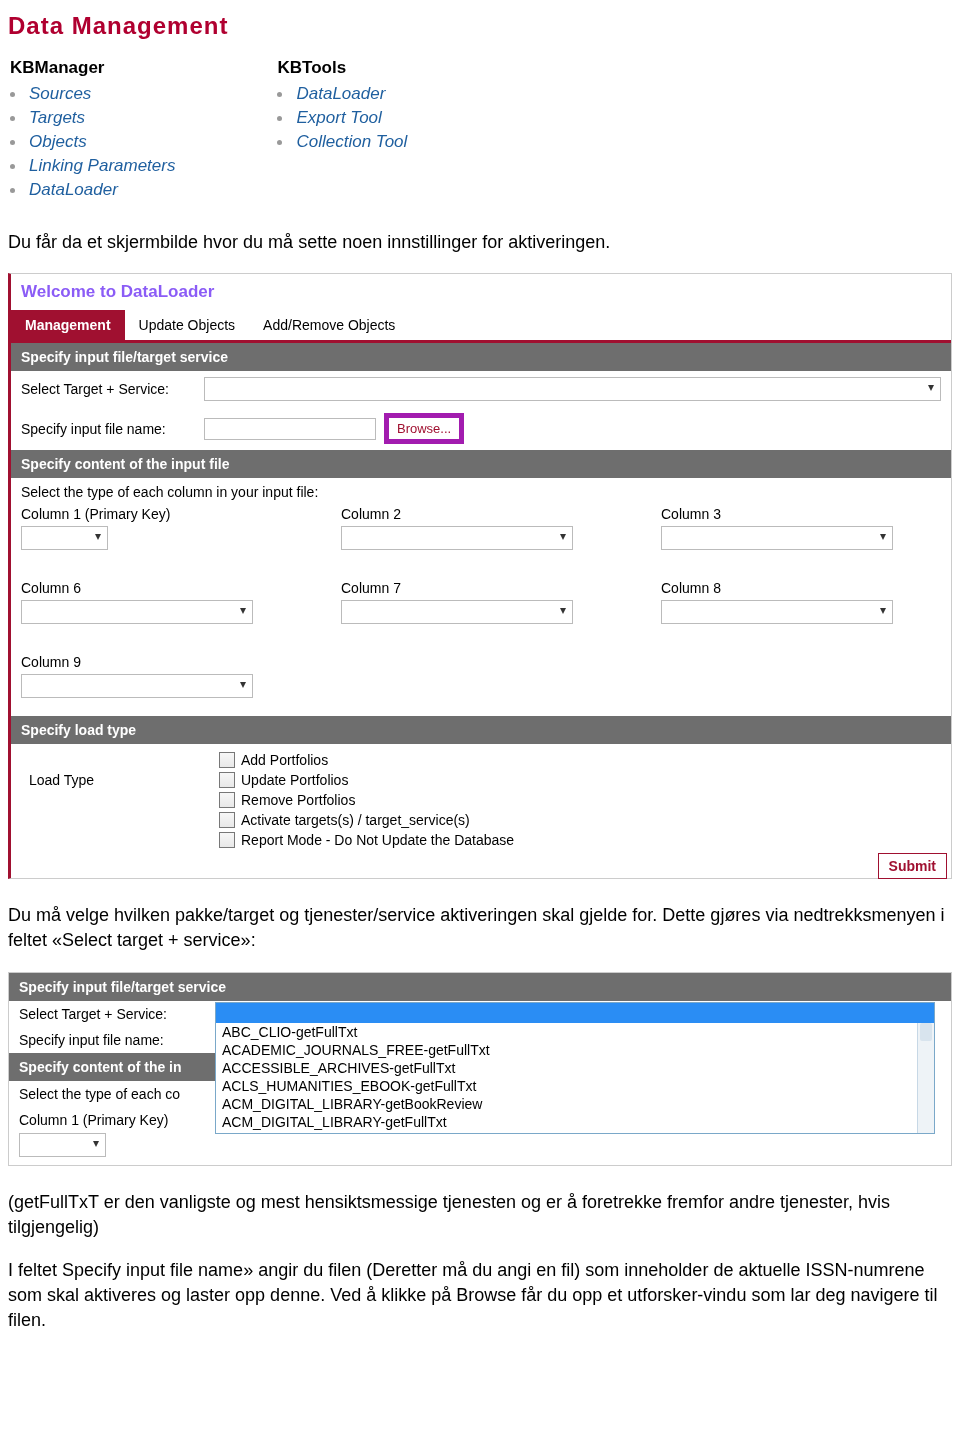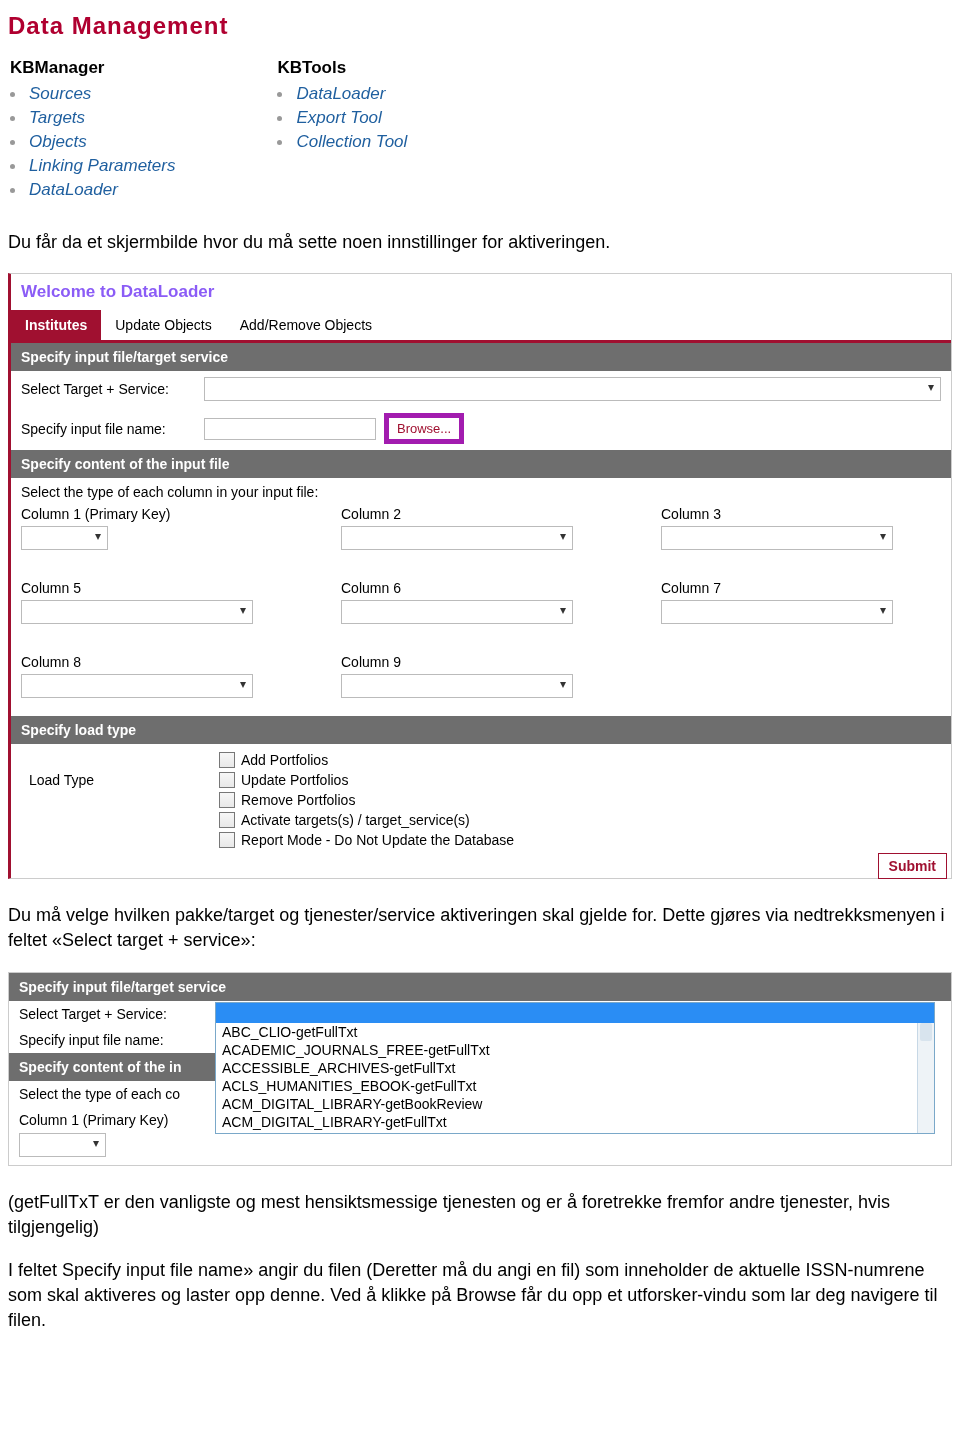--- a/index.html
+++ b/index.html
@@ -240,21 +240,21 @@
       <li>Collection Tool</li>
     </ul>
   </div>
 </div>
 
 <div class="body-text">Du får da et skjermbilde hvor du må sette noen innstillinger for aktiveringen.</div>
 
 <div class="panel">
   <div class="panel-title">Welcome to DataLoader</div>
   <div class="tabbar">
-    <div class="tab active">Institutes</div>
+    <div class="tab active">Management</div>
     <div class="tab">Update Objects</div>
     <div class="tab">Add/Remove Objects</div>
   </div>
 
   <div class="section-bar">Specify input file/target service</div>
   <div class="form-row">
     <div class="form-label">Select Target + Service:</div>
     <div class="wide-select"></div>
   </div>
   <div class="form-row">
@@ -269,24 +269,20 @@
     <div class="col-block">
       <div class="col-label">Column 1 (Primary Key)</div>
       <div class="col-select narrow"></div>
     </div>
     <div class="col-block">
       <div class="col-label">Column 2</div>
       <div class="col-select wide"></div>
     </div>
     <div class="col-block">
       <div class="col-label">Column 3</div>
-      <div class="col-select wide"></div>
-    </div>
-    <div class="col-block">
-      <div class="col-label">Column 5</div>
       <div class="col-select wide"></div>
     </div>
     <div class="col-block">
       <div class="col-label">Column 6</div>
       <div class="col-select wide"></div>
     </div>
     <div class="col-block">
       <div class="col-label">Column 7</div>
       <div class="col-select wide"></div>
     </div>

